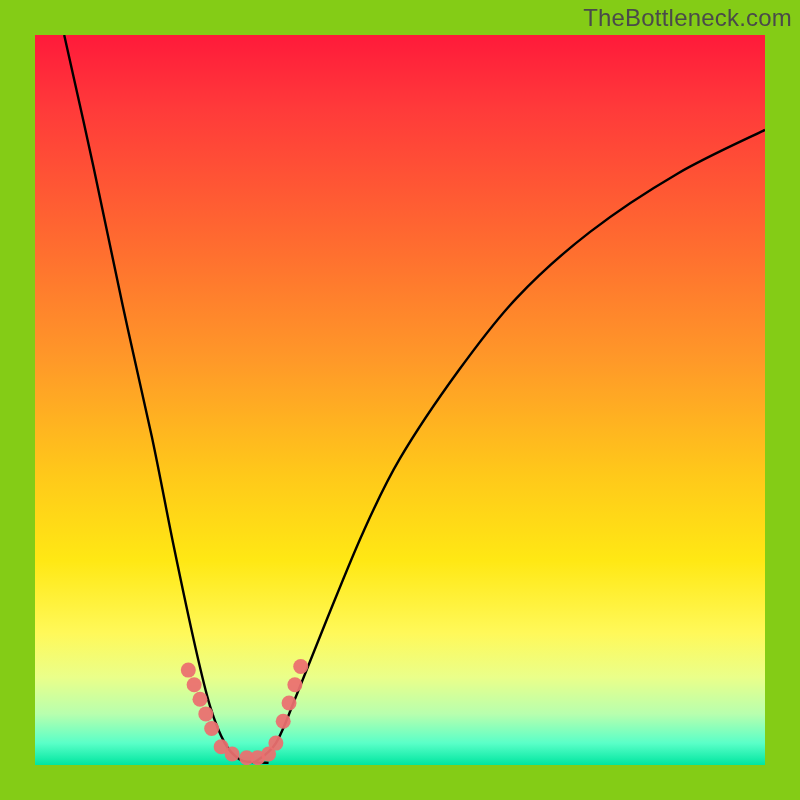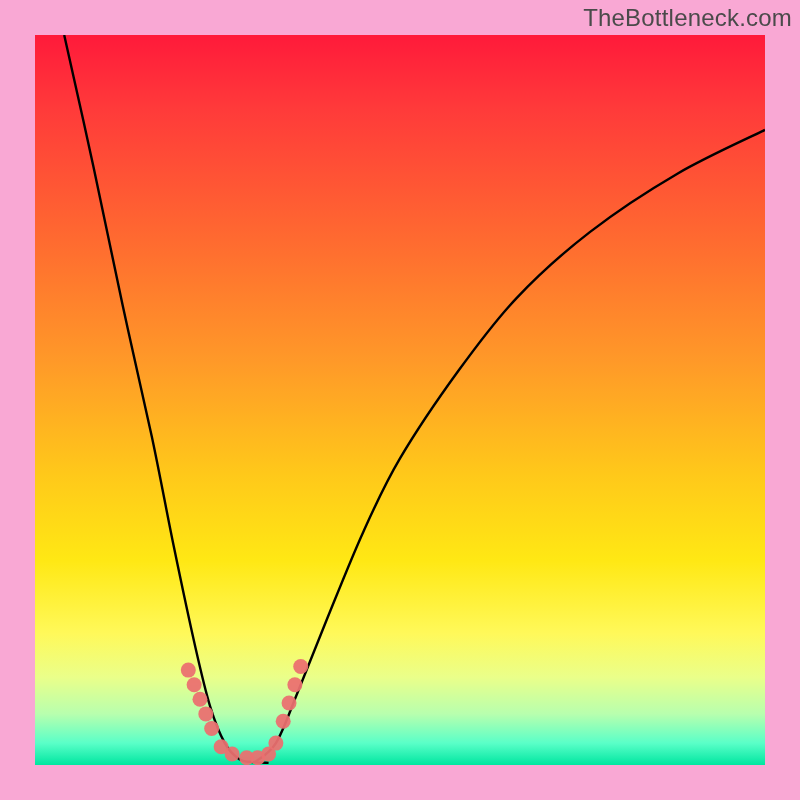--- a/index.html
+++ b/index.html
@@ -10,21 +10,21 @@
     overflow: hidden;
     background: #000;
     font-family: Arial, Helvetica, sans-serif;
   }
   .frame {
     position: absolute;
     top: 0;
     left: 0;
     width: 800px;
     height: 800px;
-    background: #f9a8d4;
+    background: #84cc16;
   }
   .plot {
     position: absolute;
     top: 35px;
     left: 35px;
     width: 730px;
     height: 730px;
     
     background: linear-gradient(to bottom,
       #ff1a3a 0%,

